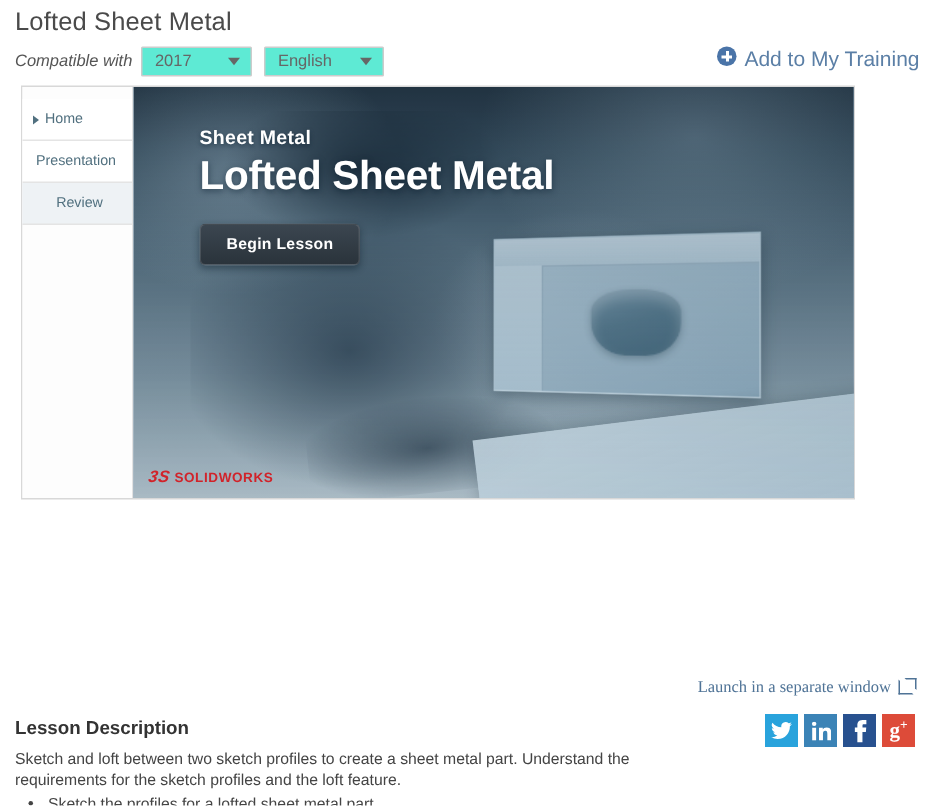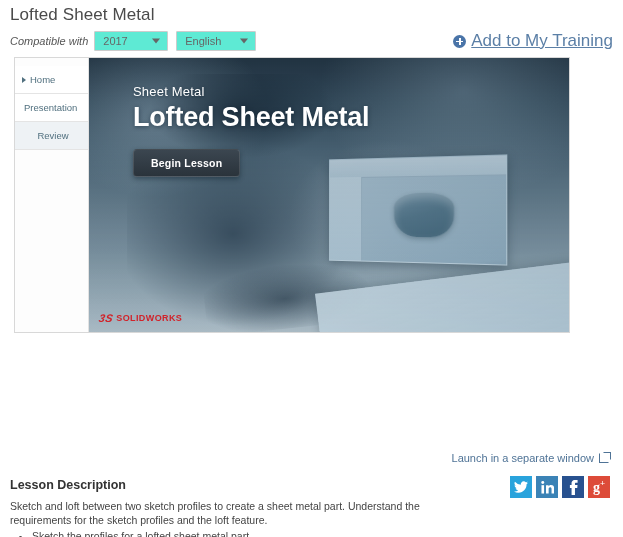--- a/index.html
+++ b/index.html
@@ -69,26 +69,25 @@
     border-top: 5px solid #666666;
   }
   .select-2017 { width: 42px; }
   .select-lang { width: 48px; }
 
   .add-training {
     position: absolute;
     right: 0;
     top: 0;
     display: flex;
-    align-items: center;
-    font-size: 17px;
+    align-items: flex-start;
+    font-size: 14px;
     color: #5b7fa6;
     cursor: pointer;
     white-space: nowrap;
-    text-decoration: underline;
   }
   .add-training .plus-icon {
     width: 13px;
     height: 13px;
     border-radius: 50%;
     background: #4a74a8;
     position: relative;
     margin-right: 5px;
     flex: 0 0 auto;
   }
@@ -261,21 +260,21 @@
 
   .hero-text {
     position: absolute;
     left: 44px;
     top: 26px;
     z-index: 5;
   }
   .hero-eyebrow {
     font-size: 13px;
     color: #ffffff;
-    font-weight: 400;
+    font-weight: 700;
     letter-spacing: 0.2px;
     text-shadow: 0 1px 3px rgba(10,30,45,0.55);
     margin-bottom: 3px;
   }
   .hero-title {
     font-size: 27px;
     font-weight: bold;
     color: #ffffff;
     letter-spacing: -0.2px;
     line-height: 30px;
@@ -321,20 +320,21 @@
   
   .launch-row {
     position: absolute;
     right: 14px;
     top: 452px;
     display: flex;
     align-items: center;
     font-size: 11px;
     color: #4f7396;
     cursor: pointer;
+    font-family: Liberation Serif, serif;
   }
   .launch-row .ext-icon {
     position: relative;
     width: 10px;
     height: 10px;
     margin-left: 5px;
     border: 1.3px solid #4f7396;
     border-top-color: transparent;
     border-right-color: transparent;
     box-sizing: border-box;

